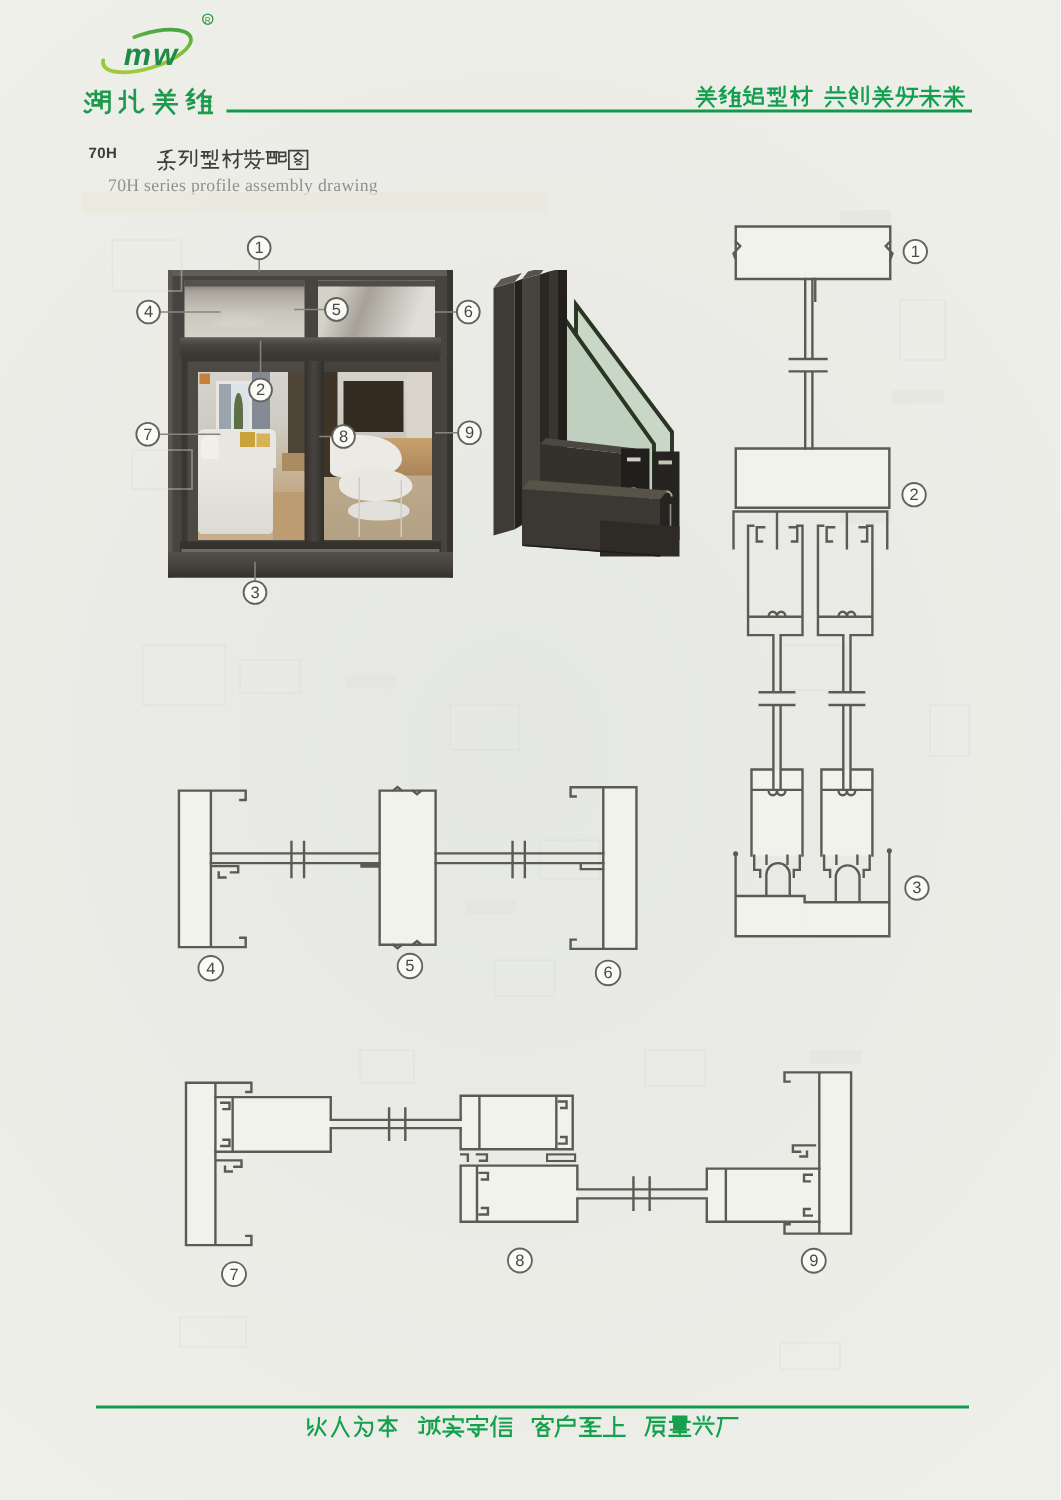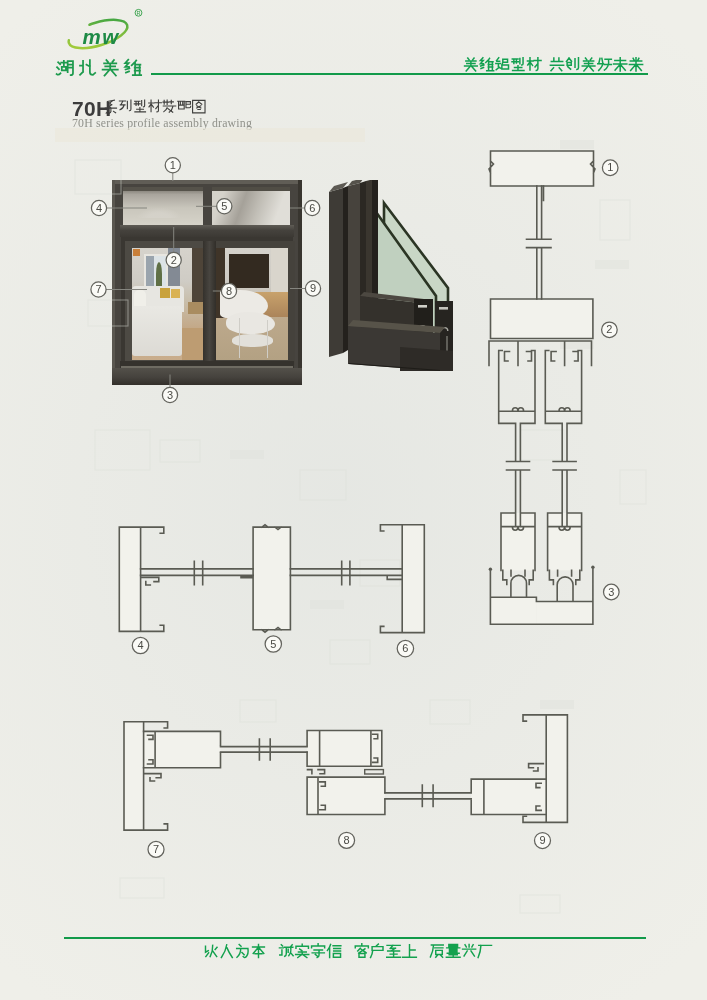--- a/index.html
+++ b/index.html
@@ -4,21 +4,21 @@
 body{width:707px;height:1000px;font-family:"Liberation Sans",sans-serif;}
 #page{position:relative;width:707px;height:1000px;overflow:hidden;
 background:
 radial-gradient(95% 75% at 48% 50%, rgba(223,226,223,0.6), rgba(223,226,223,0) 80%),
 #efefe9; text-align: right;}
 .abs{position:absolute;}
 svg{position:absolute;display:block;}
 #logo{left:55px;top:0px;}
 #cjk-name{left:0;top:0;}
 #rule1{position:absolute;left:151px;top:73.2px;width:497px;height:2px;background:#129a4a;}
-#title70h{position:absolute;left:72px;top:97px;font-size:21px;color:#3c3c3c;font-weight:bold;letter-spacing:0.3px;}
+#title70h{position:absolute;left:59px;top:97px;font-size:10px;color:#3c3c3c;font-weight:bold;letter-spacing:0.3px;}
 #subtitle{position:absolute;left:72px;top:116px;font-size:11.8px;color:#90918a;letter-spacing:0.2px;font-family:Liberation Serif, serif;}
 #win{position:absolute;left:112px;top:180px;width:190px;height:205px;}
 #r3d{left:325px;top:180px;}
 #cad{left:0;top:0;}
 #rule2{position:absolute;left:64px;top:936.5px;width:582px;height:2px;background:#129a4a;}
 </style></head><body>
 <div id="page">
 
 <svg id="logo" width="170" height="60" viewBox="0 0 170 60">
       <defs>

